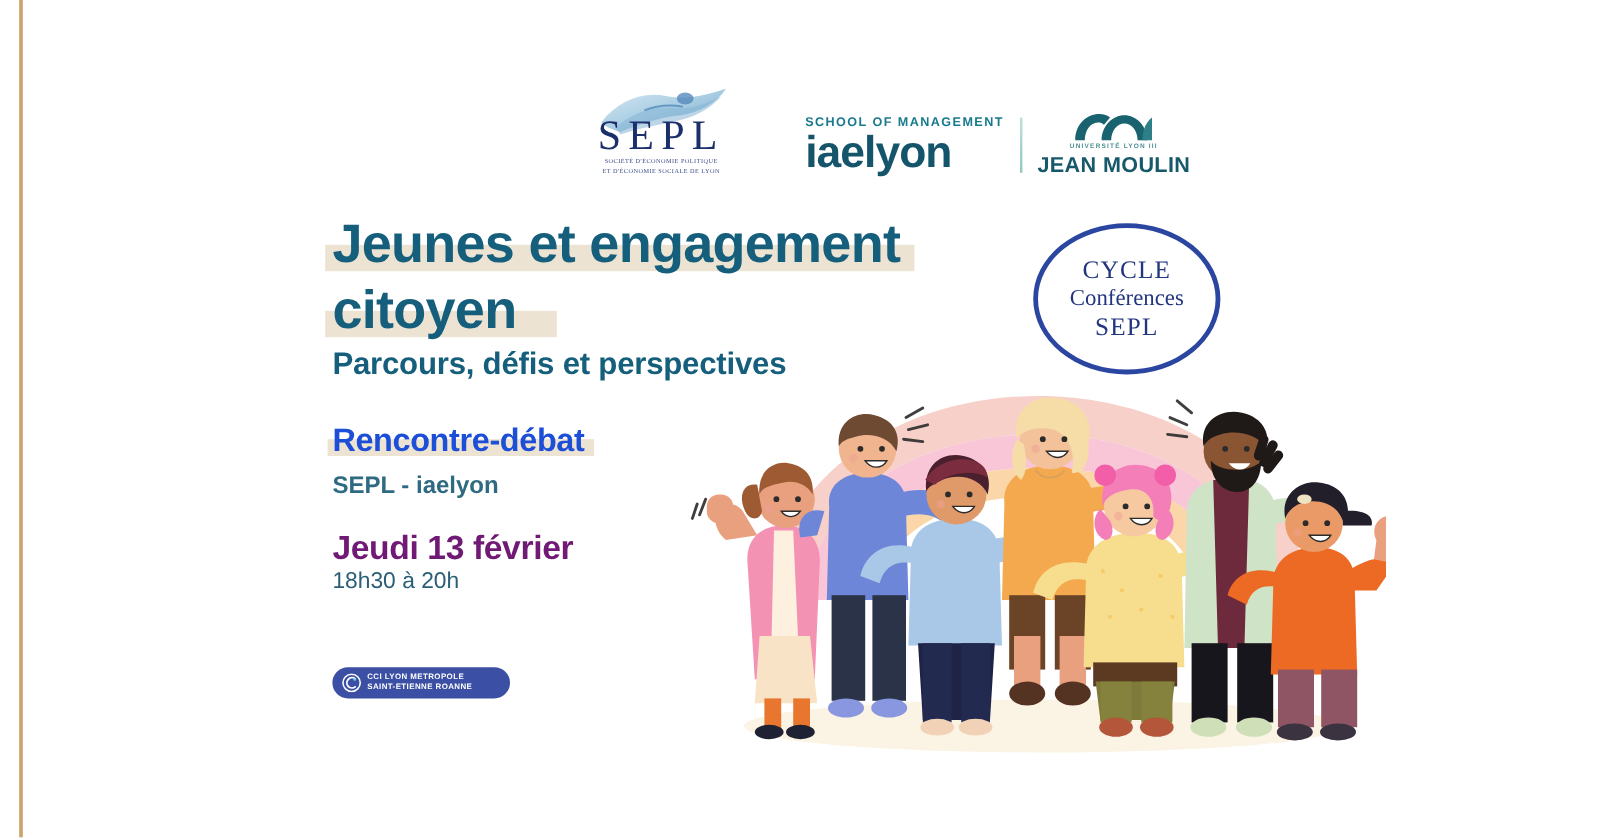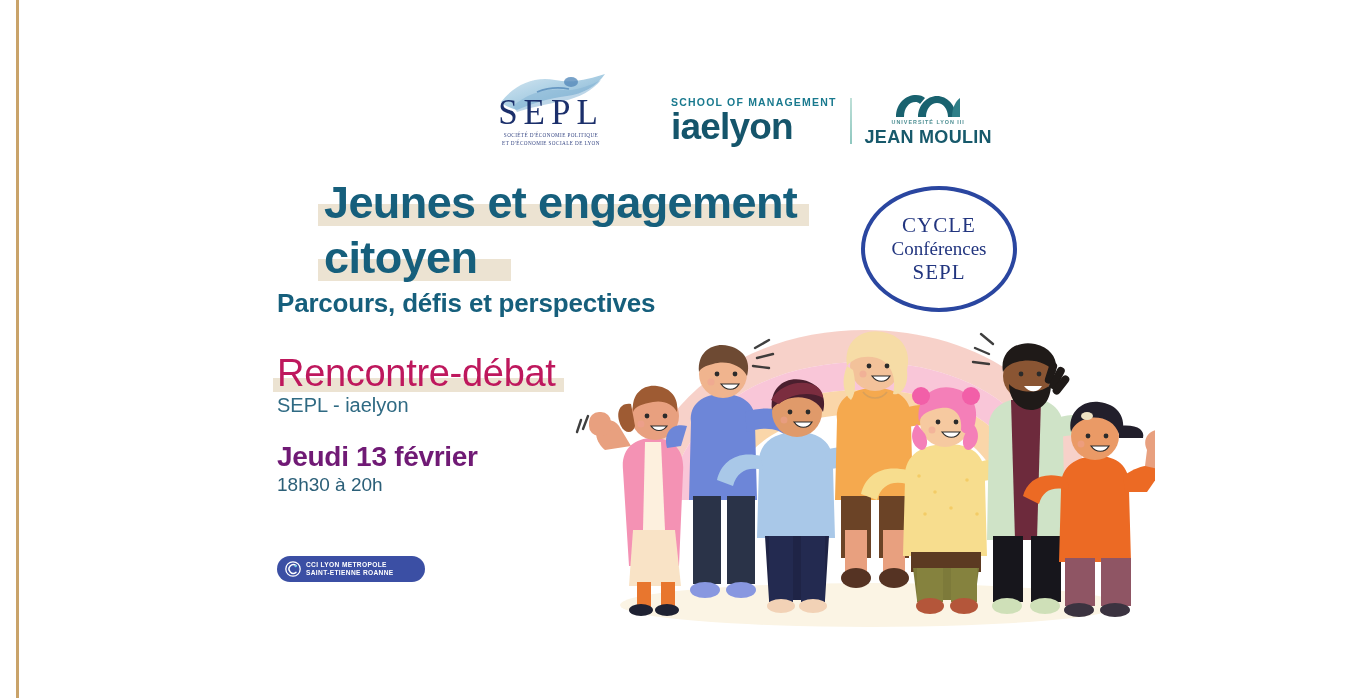--- a/index.html
+++ b/index.html
@@ -123,21 +123,20 @@
     letter-spacing: 0.3px;
     color: #17596b;
   }
 
   
   .headline {
     position: absolute;
     left: 258px;
     top: 176px;
     width: 580px;
-    margin-left: 47px;
   }
   .hl-line {
     position: relative;
     display: inline-block;
     font-size: 45px;
     font-weight: bold;
     line-height: 1.22;
     color: #165f7c;
     letter-spacing: -0.6px;
   }
@@ -181,40 +180,40 @@
   }
   .badge-l1 { font-size: 21px; letter-spacing: 1px; }
   .badge-l2 { font-size: 19px; }
   .badge-l3 { font-size: 21px; letter-spacing: 1px; }
 
   
   .ev-type {
     position: absolute;
     left: 258px;
     top: 352px;
-    font-size: 38px;
-    font-weight: normal;
-    color: #be185d;
+    font-size: 27px;
+    font-weight: bold;
+    color: #1d4ed8;
     letter-spacing: -0.3px;
   }
   .ev-type .band {
     position: absolute;
     left: -4px; right: -8px; bottom: 3px;
     height: 14px;
     background: #ece3d2;
     z-index: 0;
   }
   .ev-type .txt { position: relative; z-index: 1; }
   .ev-org {
     position: absolute;
     left: 258px;
     top: 394px;
     font-size: 20px;
     color: #2f6a83;
-    font-weight: normal;
+    font-weight: bold;
   }
   .ev-date {
     position: absolute;
     left: 258px;
     top: 441px;
     font-size: 28px;
     font-weight: bold;
     color: #701a75;
     letter-spacing: -0.3px;
   }

